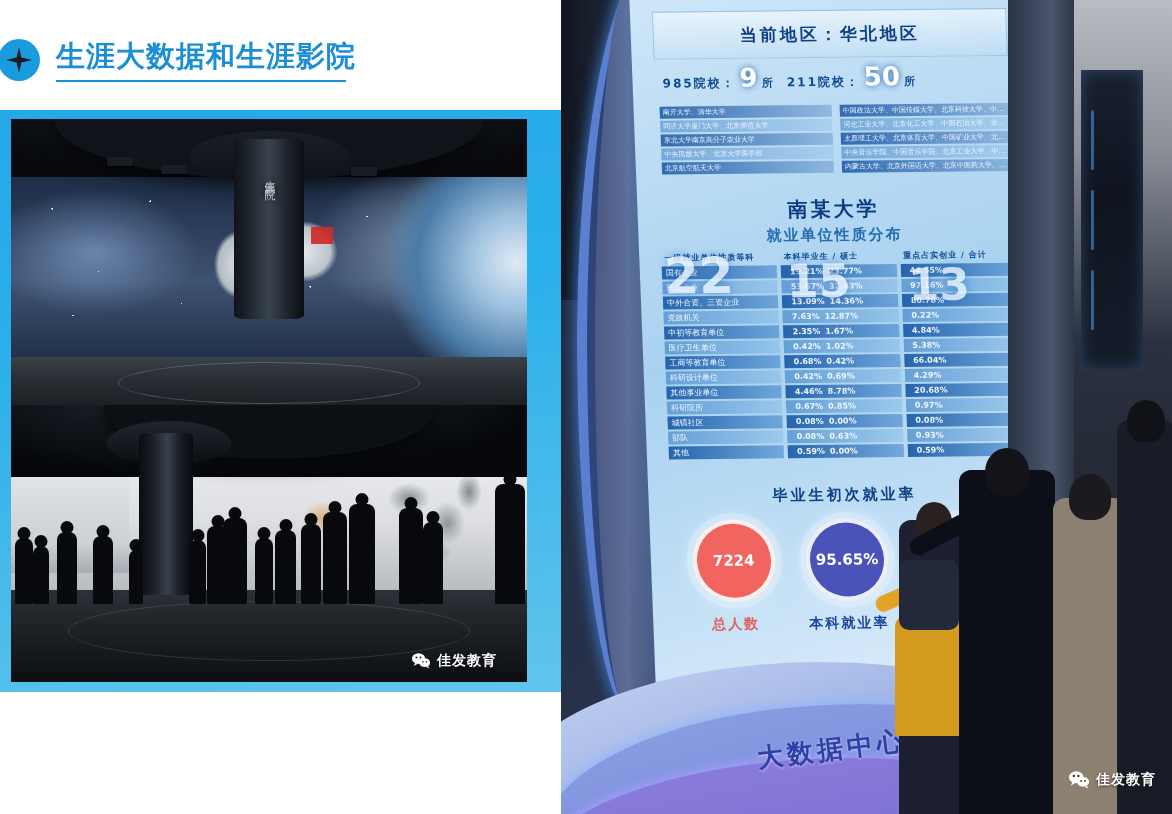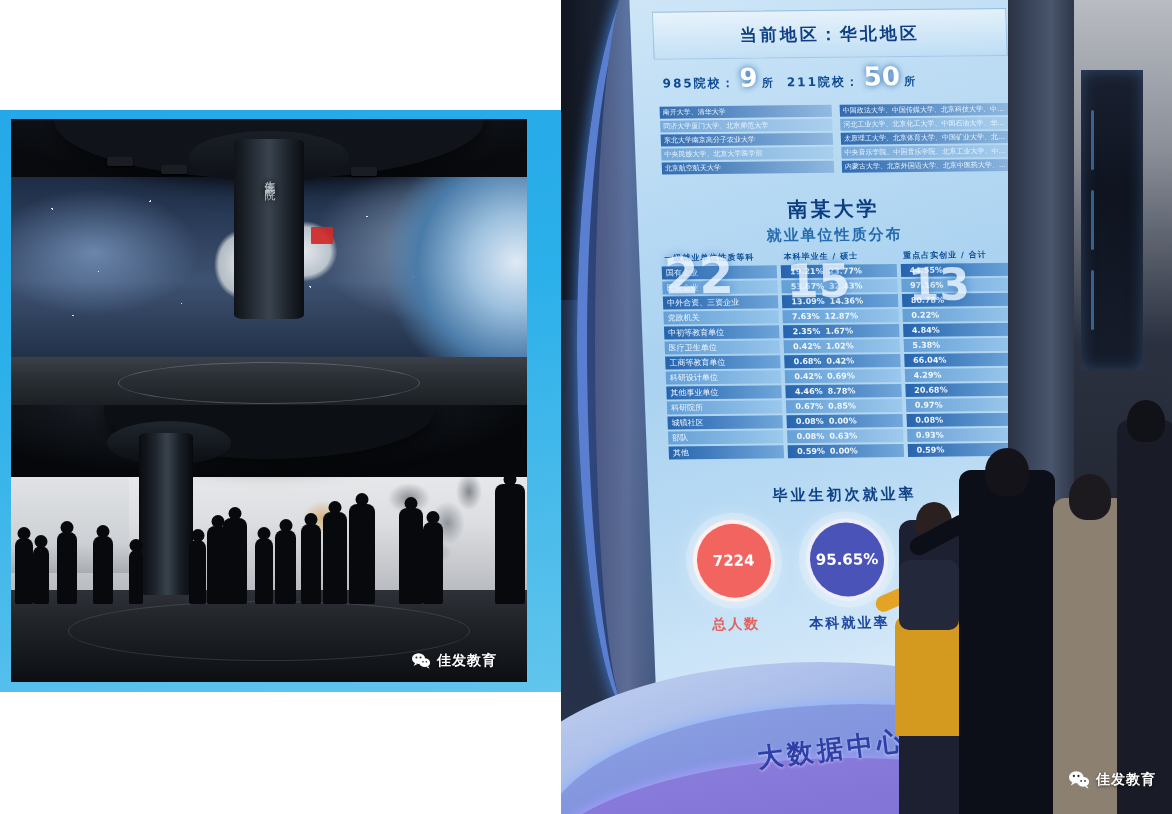--- a/index.html
+++ b/index.html
@@ -217,20 +217,32 @@
   .wm{position:absolute;display:flex;align-items:center;gap:6px;z-index:40;}
   .wm .wmtxt{color:#fff;font-size:14px;font-weight:700;letter-spacing:1px;
     font-family:Liberation Mono, monospace;text-shadow:0 1px 3px rgba(0,0,0,.6);}
   .wm svg{display:block;}
 </style>
 </head>
 <body>
 
 <div class="page">
 
+  <div class="header">
+    <div class="hdr-icon">
+      <div class="circle"></div>
+      <svg viewBox="0 0 28 28" aria-hidden="true">
+        <path d="M14 1 L16.4 11.6 L27 14 L16.4 16.4 L14 27 L11.6 16.4 L1 14 L11.6 11.6 Z" fill="#1b1b20"></path>
+      </svg>
+    </div>
+    <div class="hdr-title-wrap">
+      <div class="hdr-title">生涯大数据和生涯影院</div>
+      <div class="hdr-rule"></div>
+    </div>
+  </div>
 
   <div class="cyan-panel"></div>
 
   <div class="left-photo">
 
     <div class="photo-top">
       <div class="pt-sky"></div>
       <div class="pt-stars"></div>
       <div class="pt-earth"></div>
       <div class="pt-astro"></div>

